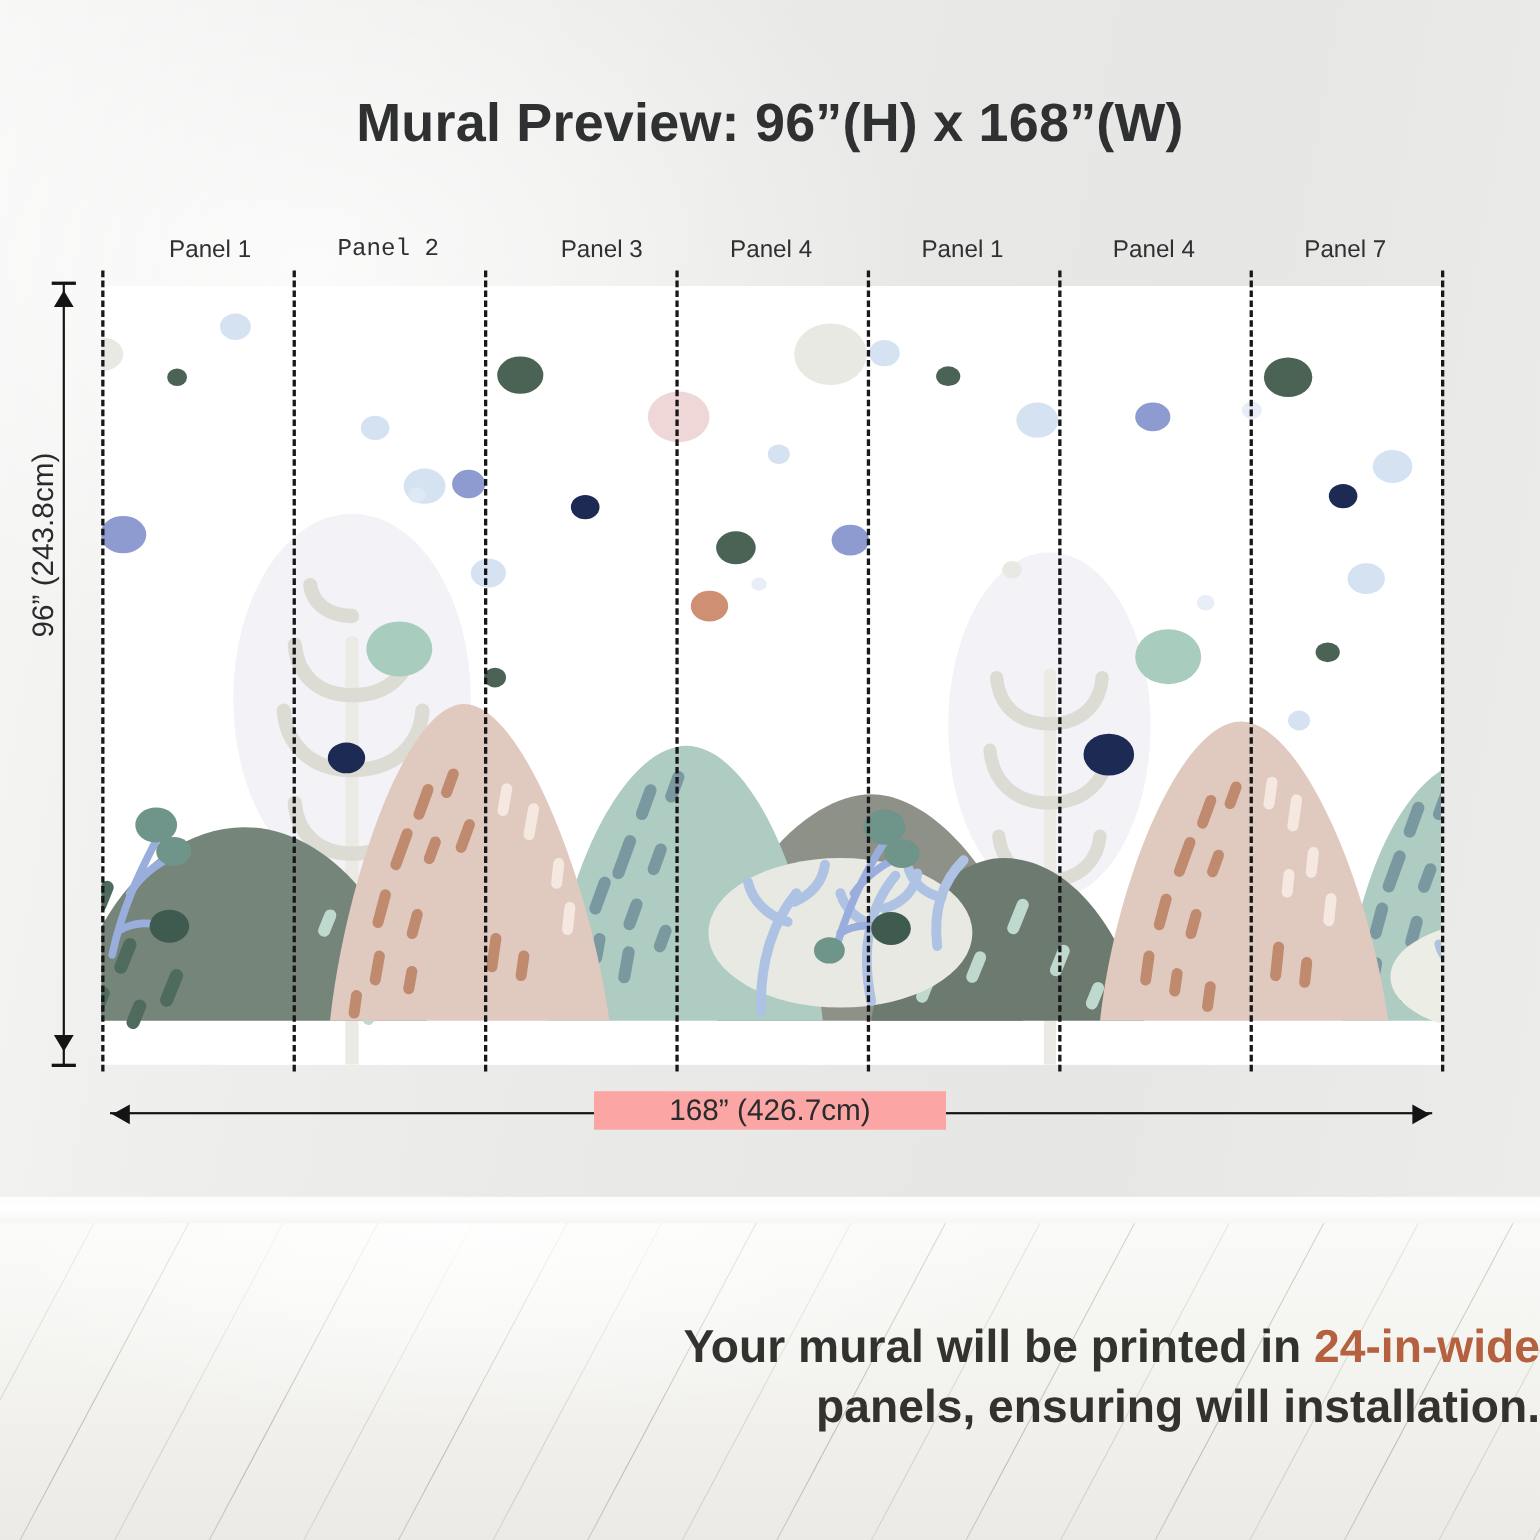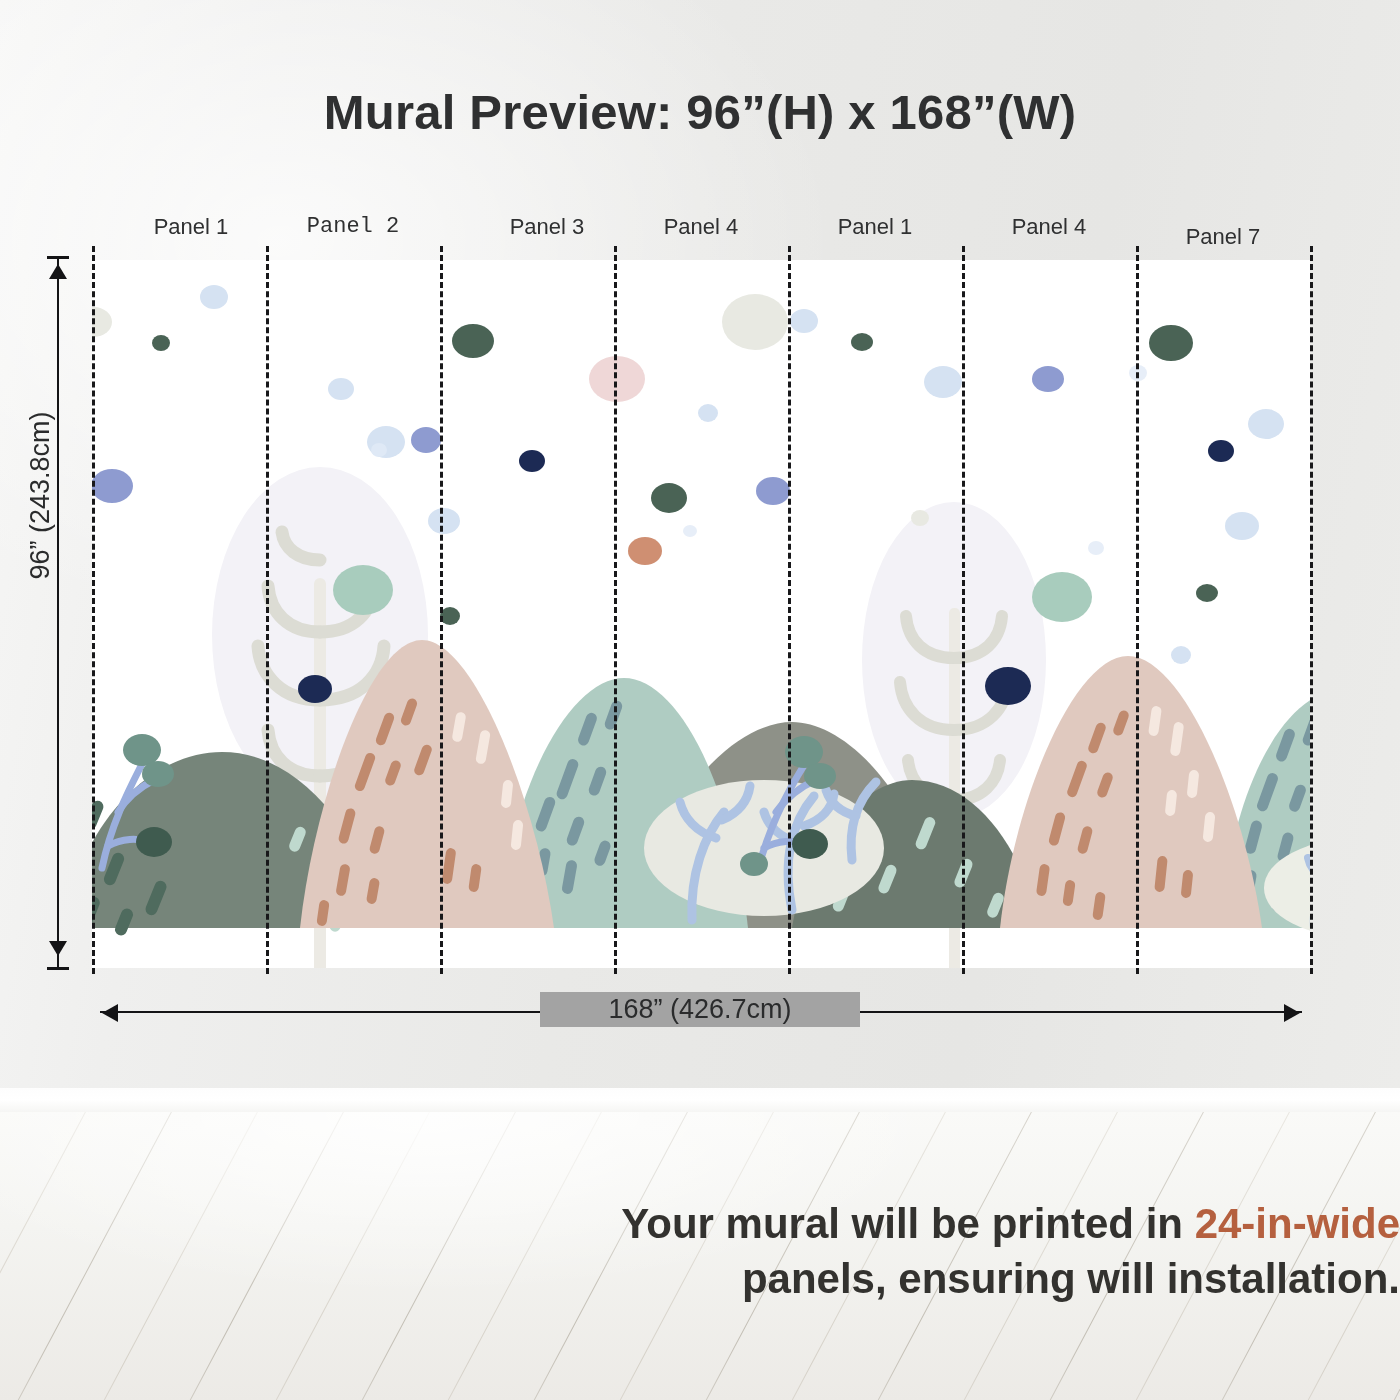--- a/index.html
+++ b/index.html
@@ -83,21 +83,21 @@
     font-size:27px;color:#2a2b2c;
     transform:rotate(-90deg);transform-origin:center center;
   }
 
   .hdim{position:absolute;left:100px;top:1011px;width:1202px;height:2px;background:#141416;}
   .harrow{position:absolute;top:1004px;width:0;height:0;border-top:9px solid transparent;border-bottom:9px solid transparent;}
   .harrow.l{left:102px;border-right:16px solid #141416;}
   .harrow.r{left:1284px;border-left:16px solid #141416;}
   .hlabel{
     position:absolute;left:540px;top:992px;width:320px;text-align:center;
-    font-size:27px;color:#2a2b2c;background:#a3a3a3;padding:2px 0;
+    font-size:27px;color:#2a2b2c;background:#fca5a5;padding:2px 0;
   }
 </style>
 </head>
 <body>
 
 <div id="root">
 
   <div class="wall"></div>
   <div class="wall-sheen"></div>
 
@@ -336,21 +336,21 @@
     </svg>
   </div>
 
   <div id="panel-layer">
       <div class="panel-label" style="left: 104px;">Panel 1</div>
       <div class="panel-label" style="left: 266px; font-family: Liberation Mono, monospace;">Panel 2</div>
       <div class="panel-label" style="left: 460px;">Panel 3</div>
       <div class="panel-label" style="left: 614px;">Panel 4</div>
       <div class="panel-label" style="left: 788px;">Panel 1</div>
       <div class="panel-label" style="left: 962px;">Panel 4</div>
-      <div class="panel-label" style="left: 1136px; margin-top: 10px;">Panel 7</div>
+      <div class="panel-label" style="left: 1136px;">Panel 7</div>
       <div class="divider" style="left: 92px;"></div>
       <div class="divider" style="left: 266px;"></div>
       <div class="divider" style="left: 440px;"></div>
       <div class="divider" style="left: 614px;"></div>
       <div class="divider" style="left: 788px;"></div>
       <div class="divider" style="left: 962px;"></div>
       <div class="divider" style="left: 1136px;"></div>
       <div class="divider" style="left: 1310px;"></div>
     </div>
 

